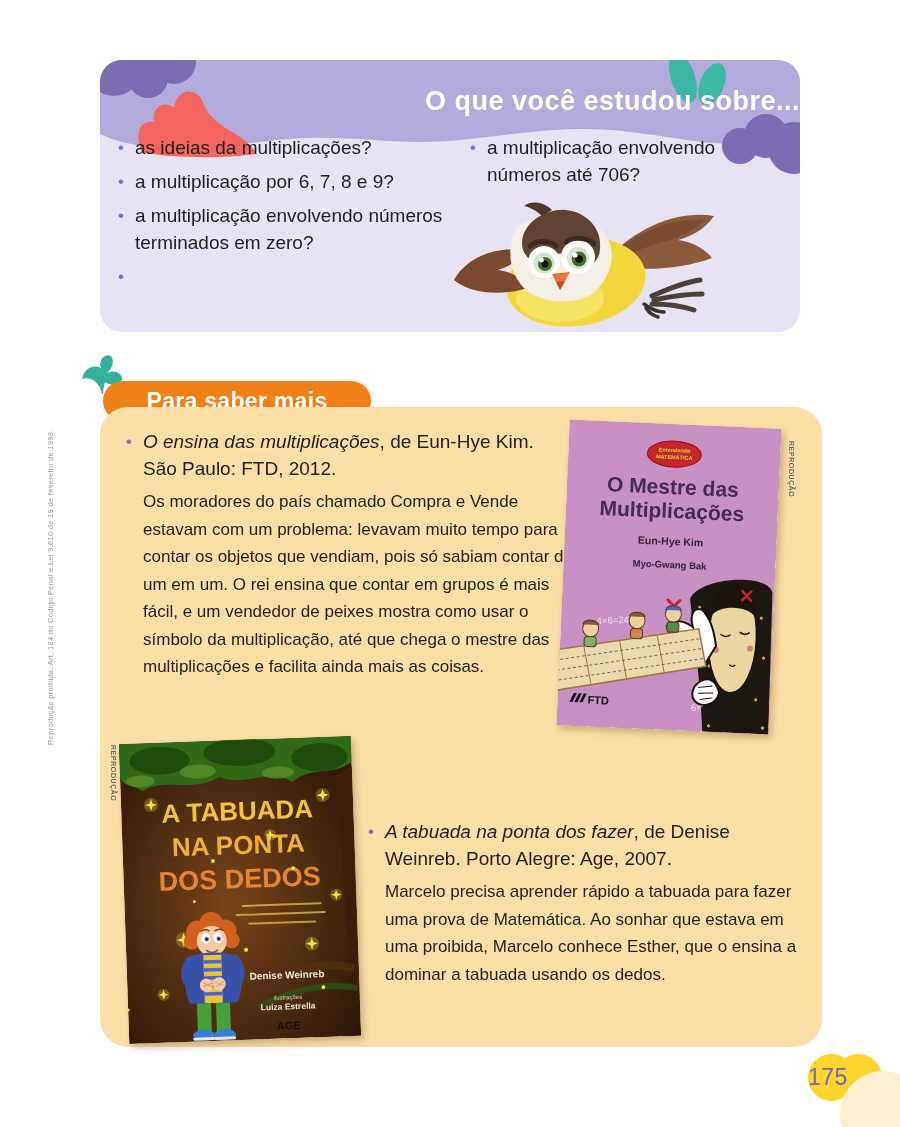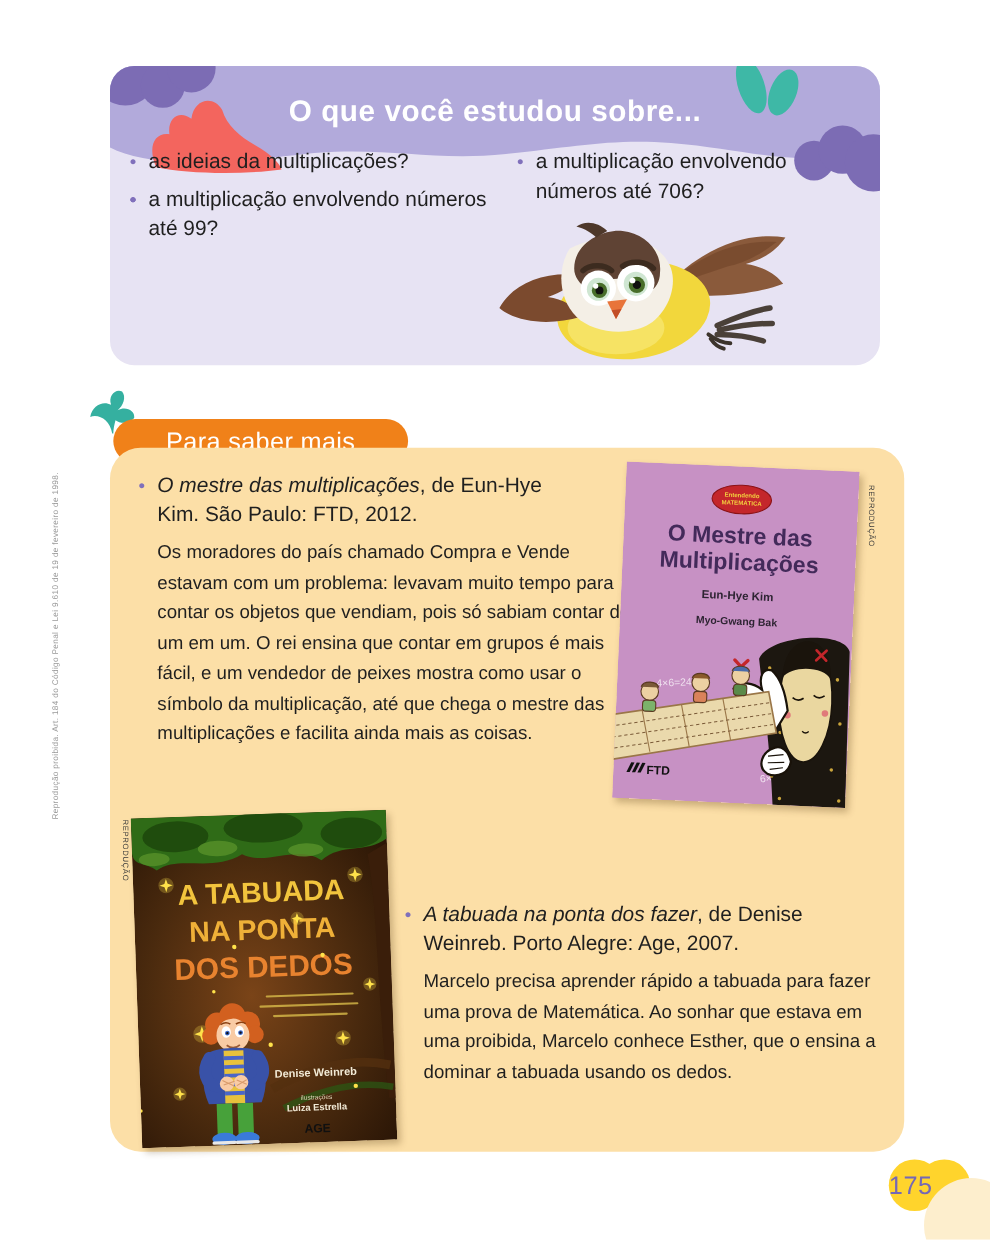--- a/index.html
+++ b/index.html
@@ -8,33 +8,33 @@
 
   
   .copyright-v{position:absolute;left:46px;top:400px;height:345px;
     writing-mode:vertical-rl;transform:rotate(180deg);
     font-size:7.5px;color:#9a9a9a;letter-spacing:.3px;white-space:nowrap;}
 
   
   .studied{position:absolute;left:100px;top:60px;width:700px;height:272px;
     background:#e7e3f3;border-radius:22px;overflow:hidden;}
   .studied svg.band{position:absolute;left:0;top:0;}
-  .studied-title{position:absolute;left:0;right:0;top:26px;text-align:center;
+  .studied-title{position:absolute;left:0;right:0;top:26px;text-align:right;
     color:#ffffff;font-size:27px;font-weight:700;letter-spacing:.5px;}
   .cols{position:absolute;left:18px;top:74px;right:10px;display:flex;}
   .col-left{width:342px;}
   .col-right{width:312px;margin-left:10px;}
   .li{position:relative;padding-left:17px;font-size:19px;line-height:27px;margin-bottom:7px;}
   .li .blt{position:absolute;left:0;top:0;color:#8070bb;font-size:17px;}
   .bird{position:absolute;left:348px;top:140px;}
 
   
   .sprout{position:absolute;left:80px;top:352px;}
   .pill{position:absolute;left:103px;top:381px;width:268px;height:40px;background:#f08119;
-    border-radius:20px;color:#fff;font-size:23px;font-weight:400;text-align:center;line-height:40px;
+    border-radius:20px;color:#fff;font-size:23px;font-weight:700;text-align:center;line-height:40px;
     letter-spacing:.3px;}
 
   
   .panel{position:absolute;left:100px;top:407px;width:722px;height:640px;
     background:#fcdfa7;border-radius:28px;}
 
   .entry{position:absolute;}
   .entry1{left:126px;top:428px;width:452px;}
   .entry2{left:368px;top:818px;width:452px;}
   .btitle{position:relative;padding-left:17px;font-size:19px;line-height:27px;width:392px;}
@@ -100,27 +100,28 @@
     <div class="studied-title">O que você estudou sobre...</div>
 
     <div class="cols">
       <div class="col-left">
         <div class="li">
           <span class="blt">•</span>
           <span>as ideias da multiplicações?</span>
         </div>
         <div class="li">
           <span class="blt">•</span>
+          <span>a multiplicação por 6, 7, 8 e 9?</span>
         </div>
         <div class="li">
           <span class="blt">•</span>
+          <span>a multiplicação envolvendo números terminados em zero?</span>
         </div>
         <div class="li">
           <span class="blt">•</span>
-          <span>a multiplicação envolvendo números até 99?</span>
         </div>
       </div>
       <div class="col-right">
         <div class="li">
           <span class="blt">•</span>
           <span>a multiplicação envolvendo números até 706?</span>
         </div>
       </div>
     </div>
 
@@ -165,21 +166,21 @@
   <svg class="sprout" width="44" height="44" viewBox="0 0 44 44">
     <path d="M22,42 C20,30 10,24 2,27 C4,16 14,12 21,16 C18,8 25,1 31,4 C35,9 32,17 27,21
              C34,17 43,21 42,28 C37,34 29,33 25,30 C24,34 23,38 23,42 Z" fill="#35b0a0"></path>
   </svg>
   <div class="pill">Para saber mais</div>
 
   <div class="panel"></div>
 
   <div class="entry entry1">
     <div class="btitle">
-      <span class="blt">•</span><span class="it">O mestre das multiplicações</span><span>, de Eun-Hye Kim. São Paulo: FTD, 2012.</span>
+      <span class="blt">•</span><span class="it">O ensina das multiplicações</span><span>, de Eun-Hye Kim. São Paulo: FTD, 2012.</span>
     </div>
     <div class="bdesc">Os moradores do país chamado Compra e Vende estavam com um problema: levavam muito tempo para contar os objetos que vendiam, pois só sabiam contar de um em um. O rei ensina que contar em grupos é mais fácil, e um vendedor de peixes mostra como usar o símbolo da multiplicação, até que chega o mestre das multiplicações e facilita ainda mais as coisas.</div>
   </div>
 
   <div class="cover1">
     <svg width="212" height="306" viewBox="0 0 212 306">
       <rect width="212" height="306" fill="#c791c4"></rect>
       <ellipse cx="106" cy="30" rx="27" ry="13" fill="#c4262b" stroke="#8a1216" stroke-width="1"></ellipse>
       <text x="106" y="28" font-size="5.5" font-weight="700" fill="#f3d03e" text-anchor="middle">Entendendo</text>
       <text x="106" y="35" font-size="5.5" font-weight="700" fill="#f3d03e" text-anchor="middle">MATEMÁTICA</text>

